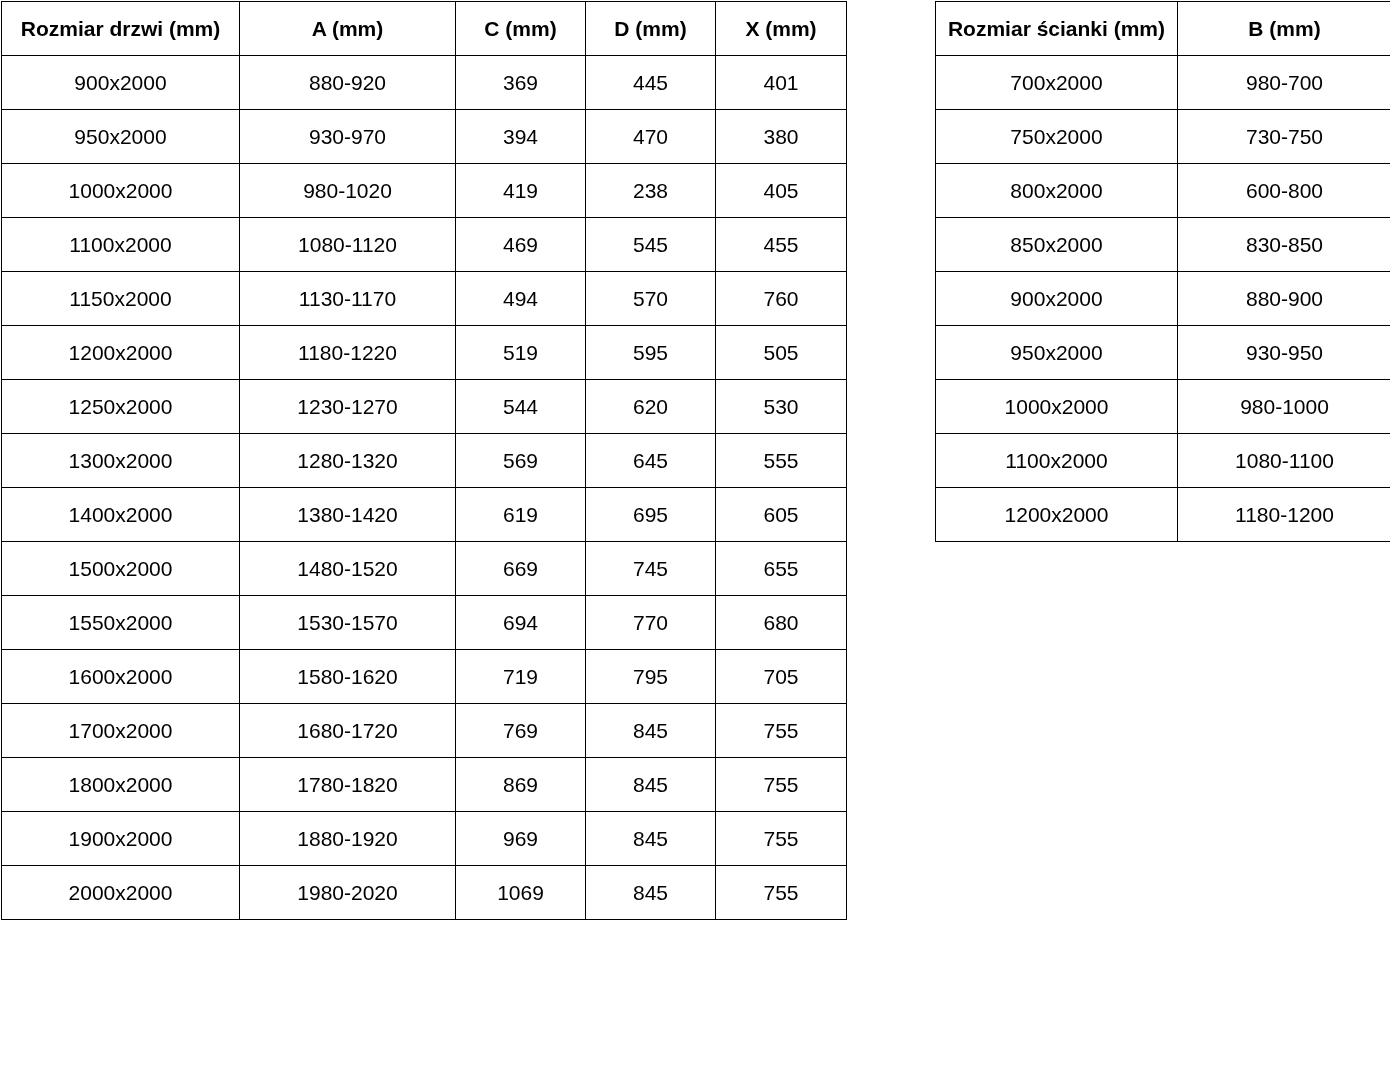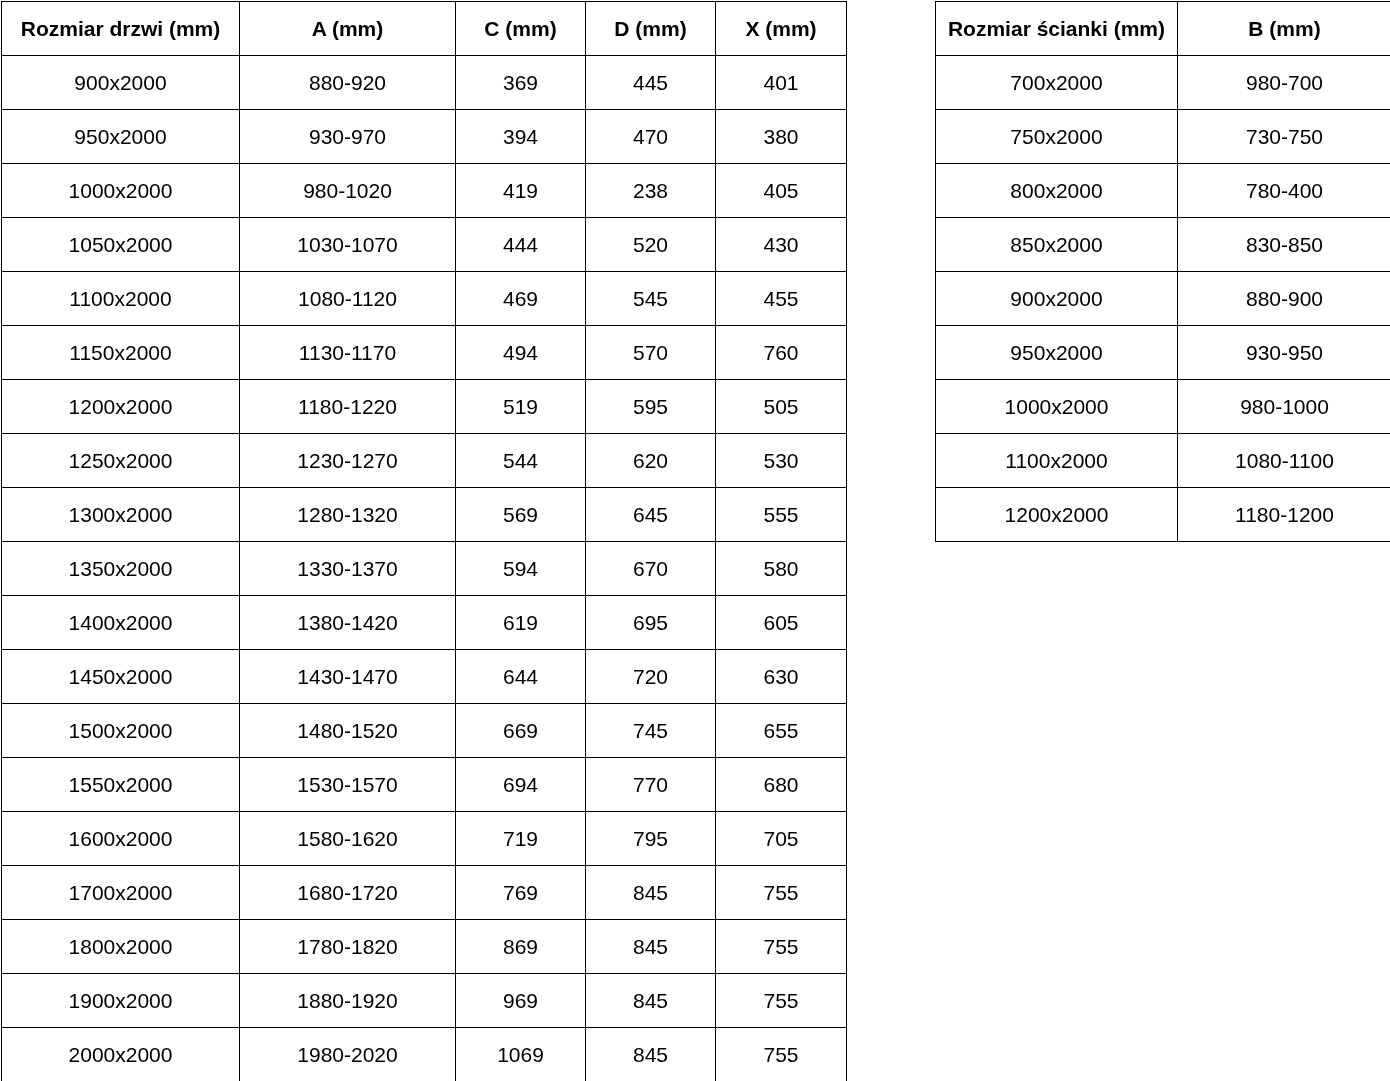--- a/index.html
+++ b/index.html
@@ -74,27 +74,20 @@
           <td>380</td>
         </tr>
         <tr>
           <td>1000x2000</td>
           <td>980-1020</td>
           <td>419</td>
           <td>238</td>
           <td>405</td>
         </tr>
         <tr>
-          <td>1050x2000</td>
-          <td>1030-1070</td>
-          <td>444</td>
-          <td>520</td>
-          <td>430</td>
-        </tr>
-        <tr>
           <td>1100x2000</td>
           <td>1080-1120</td>
           <td>469</td>
           <td>545</td>
           <td>455</td>
         </tr>
         <tr>
           <td>1150x2000</td>
           <td>1130-1170</td>
           <td>494</td>
@@ -116,39 +109,25 @@
           <td>530</td>
         </tr>
         <tr>
           <td>1300x2000</td>
           <td>1280-1320</td>
           <td>569</td>
           <td>645</td>
           <td>555</td>
         </tr>
         <tr>
-          <td>1350x2000</td>
-          <td>1330-1370</td>
-          <td>594</td>
-          <td>670</td>
-          <td>580</td>
-        </tr>
-        <tr>
           <td>1400x2000</td>
           <td>1380-1420</td>
           <td>619</td>
           <td>695</td>
           <td>605</td>
-        </tr>
-        <tr>
-          <td>1450x2000</td>
-          <td>1430-1470</td>
-          <td>644</td>
-          <td>720</td>
-          <td>630</td>
         </tr>
         <tr>
           <td>1500x2000</td>
           <td>1480-1520</td>
           <td>669</td>
           <td>745</td>
           <td>655</td>
         </tr>
         <tr>
           <td>1550x2000</td>
@@ -210,21 +189,21 @@
         <tr>
           <td>700x2000</td>
           <td>980-700</td>
         </tr>
         <tr>
           <td>750x2000</td>
           <td>730-750</td>
         </tr>
         <tr>
           <td>800x2000</td>
-          <td>780-400</td>
+          <td>600-800</td>
         </tr>
         <tr>
           <td>850x2000</td>
           <td>830-850</td>
         </tr>
         <tr>
           <td>900x2000</td>
           <td>880-900</td>
         </tr>
         <tr>

